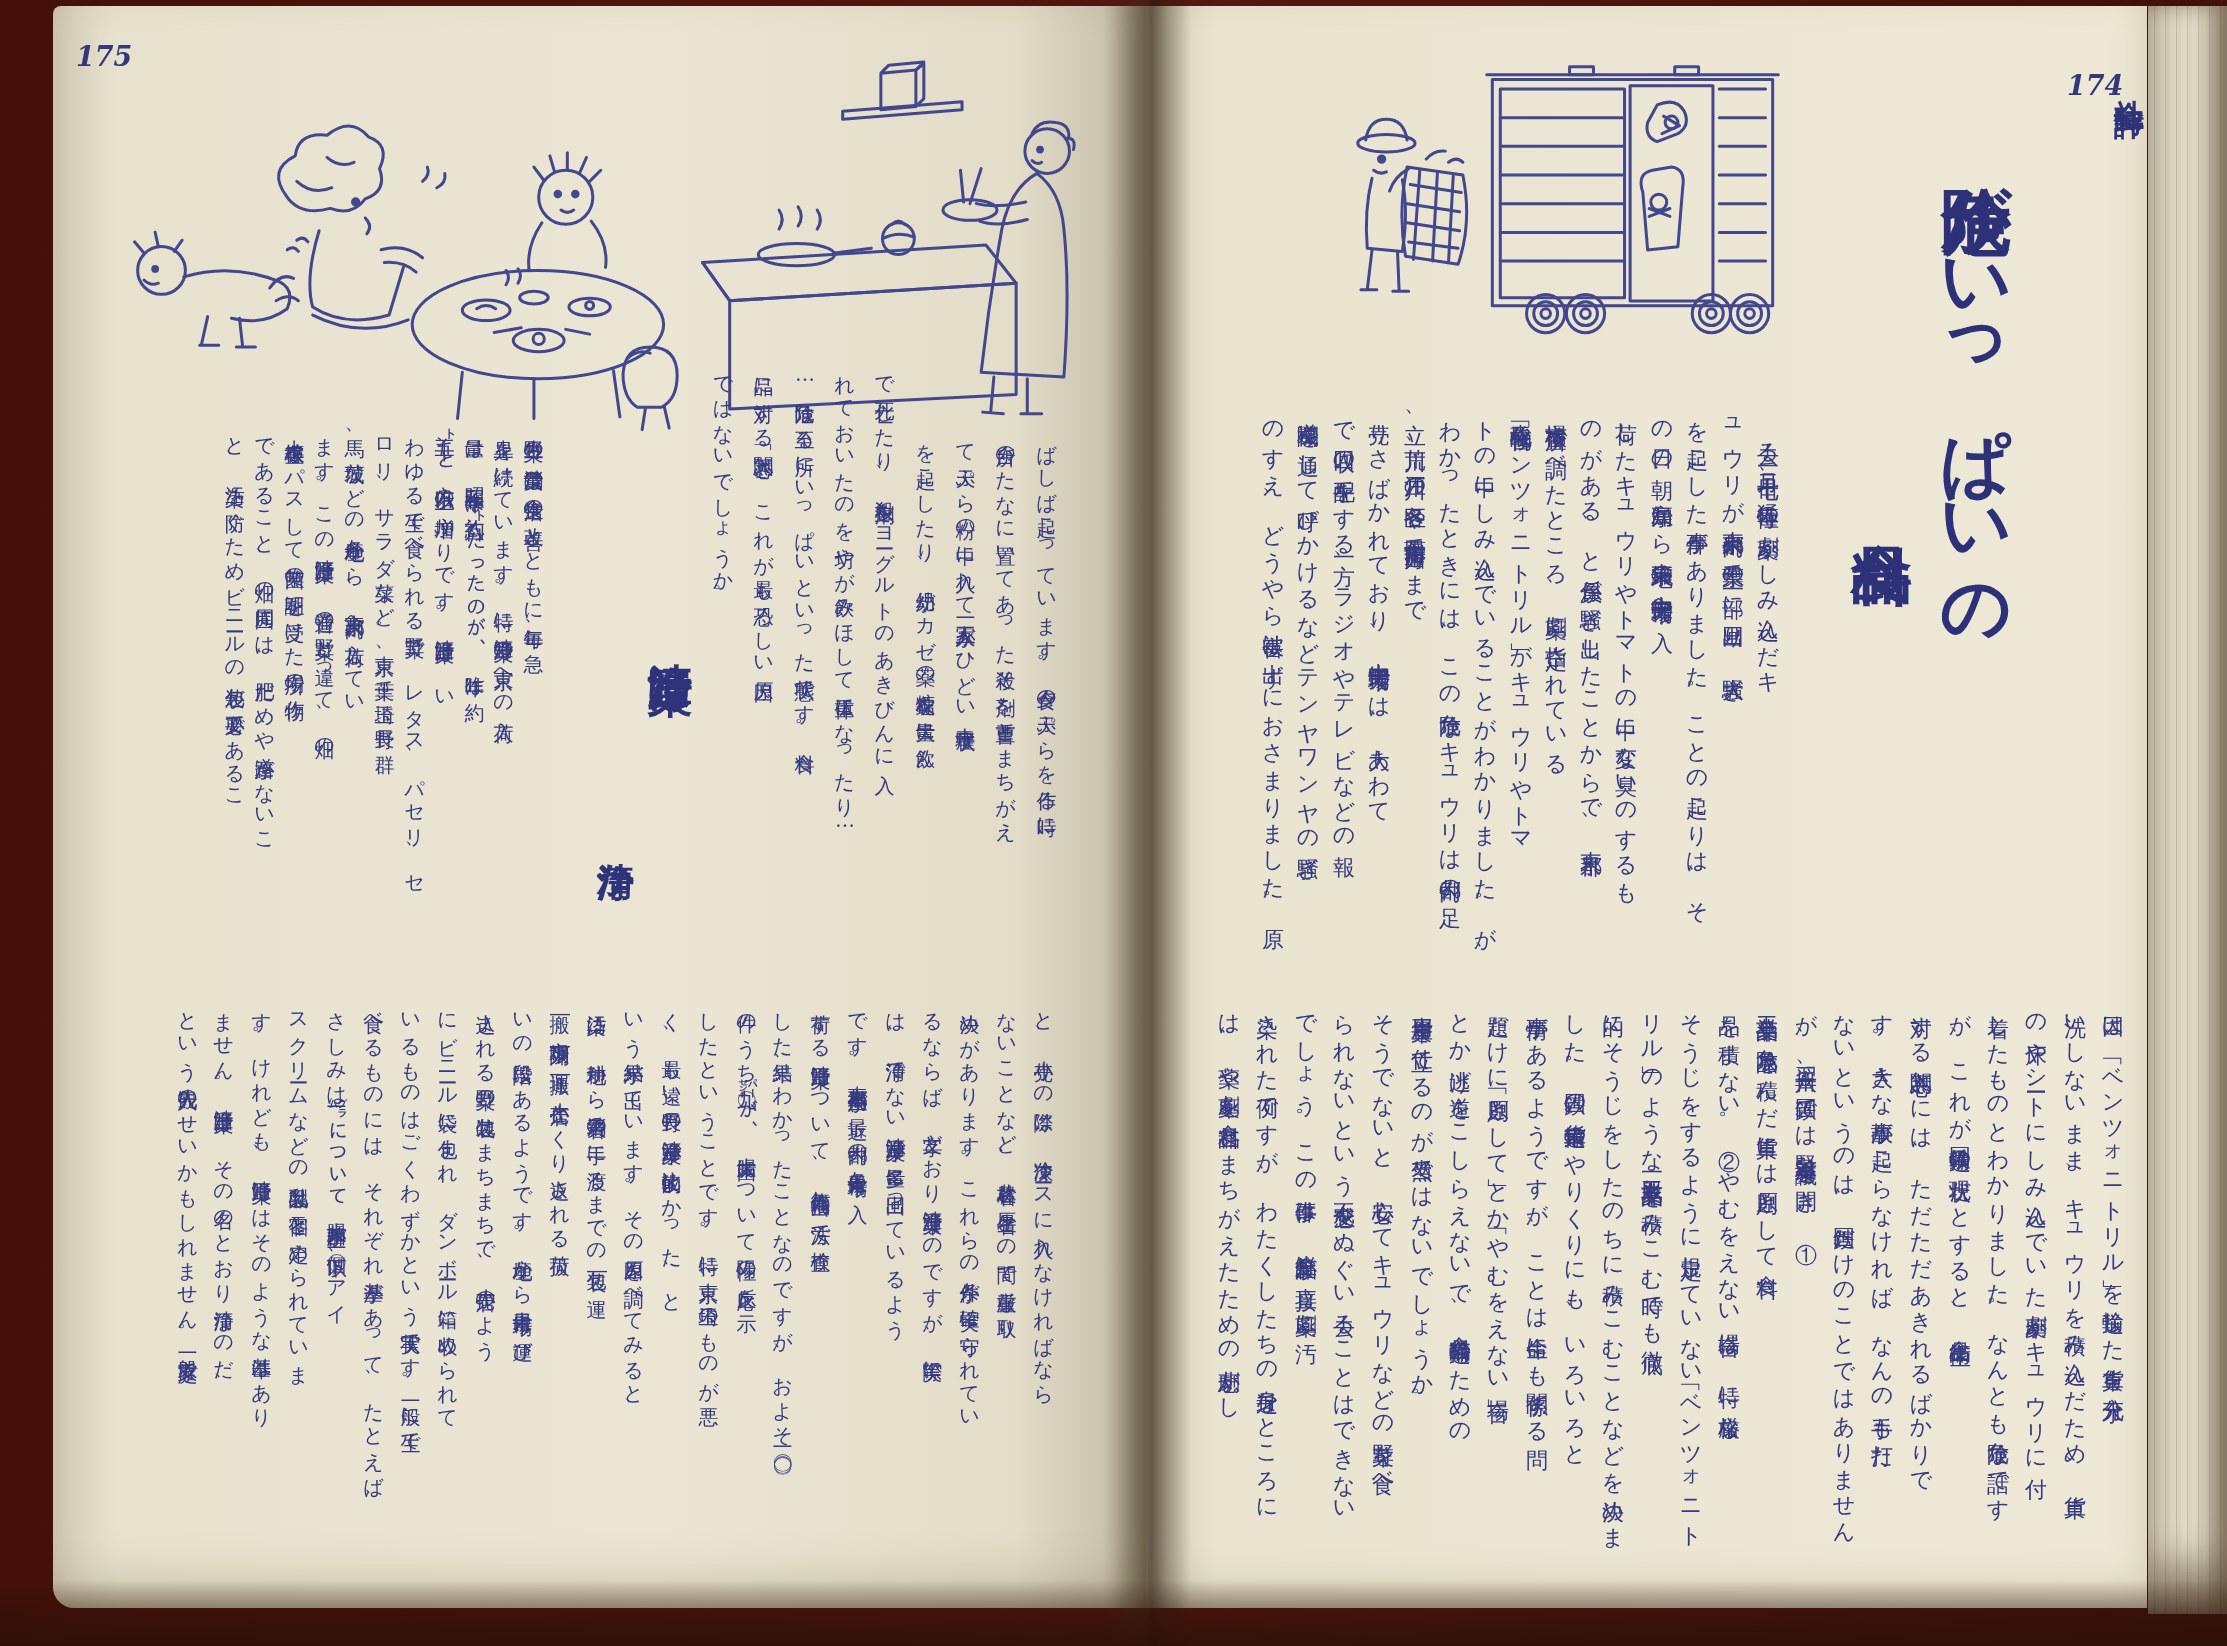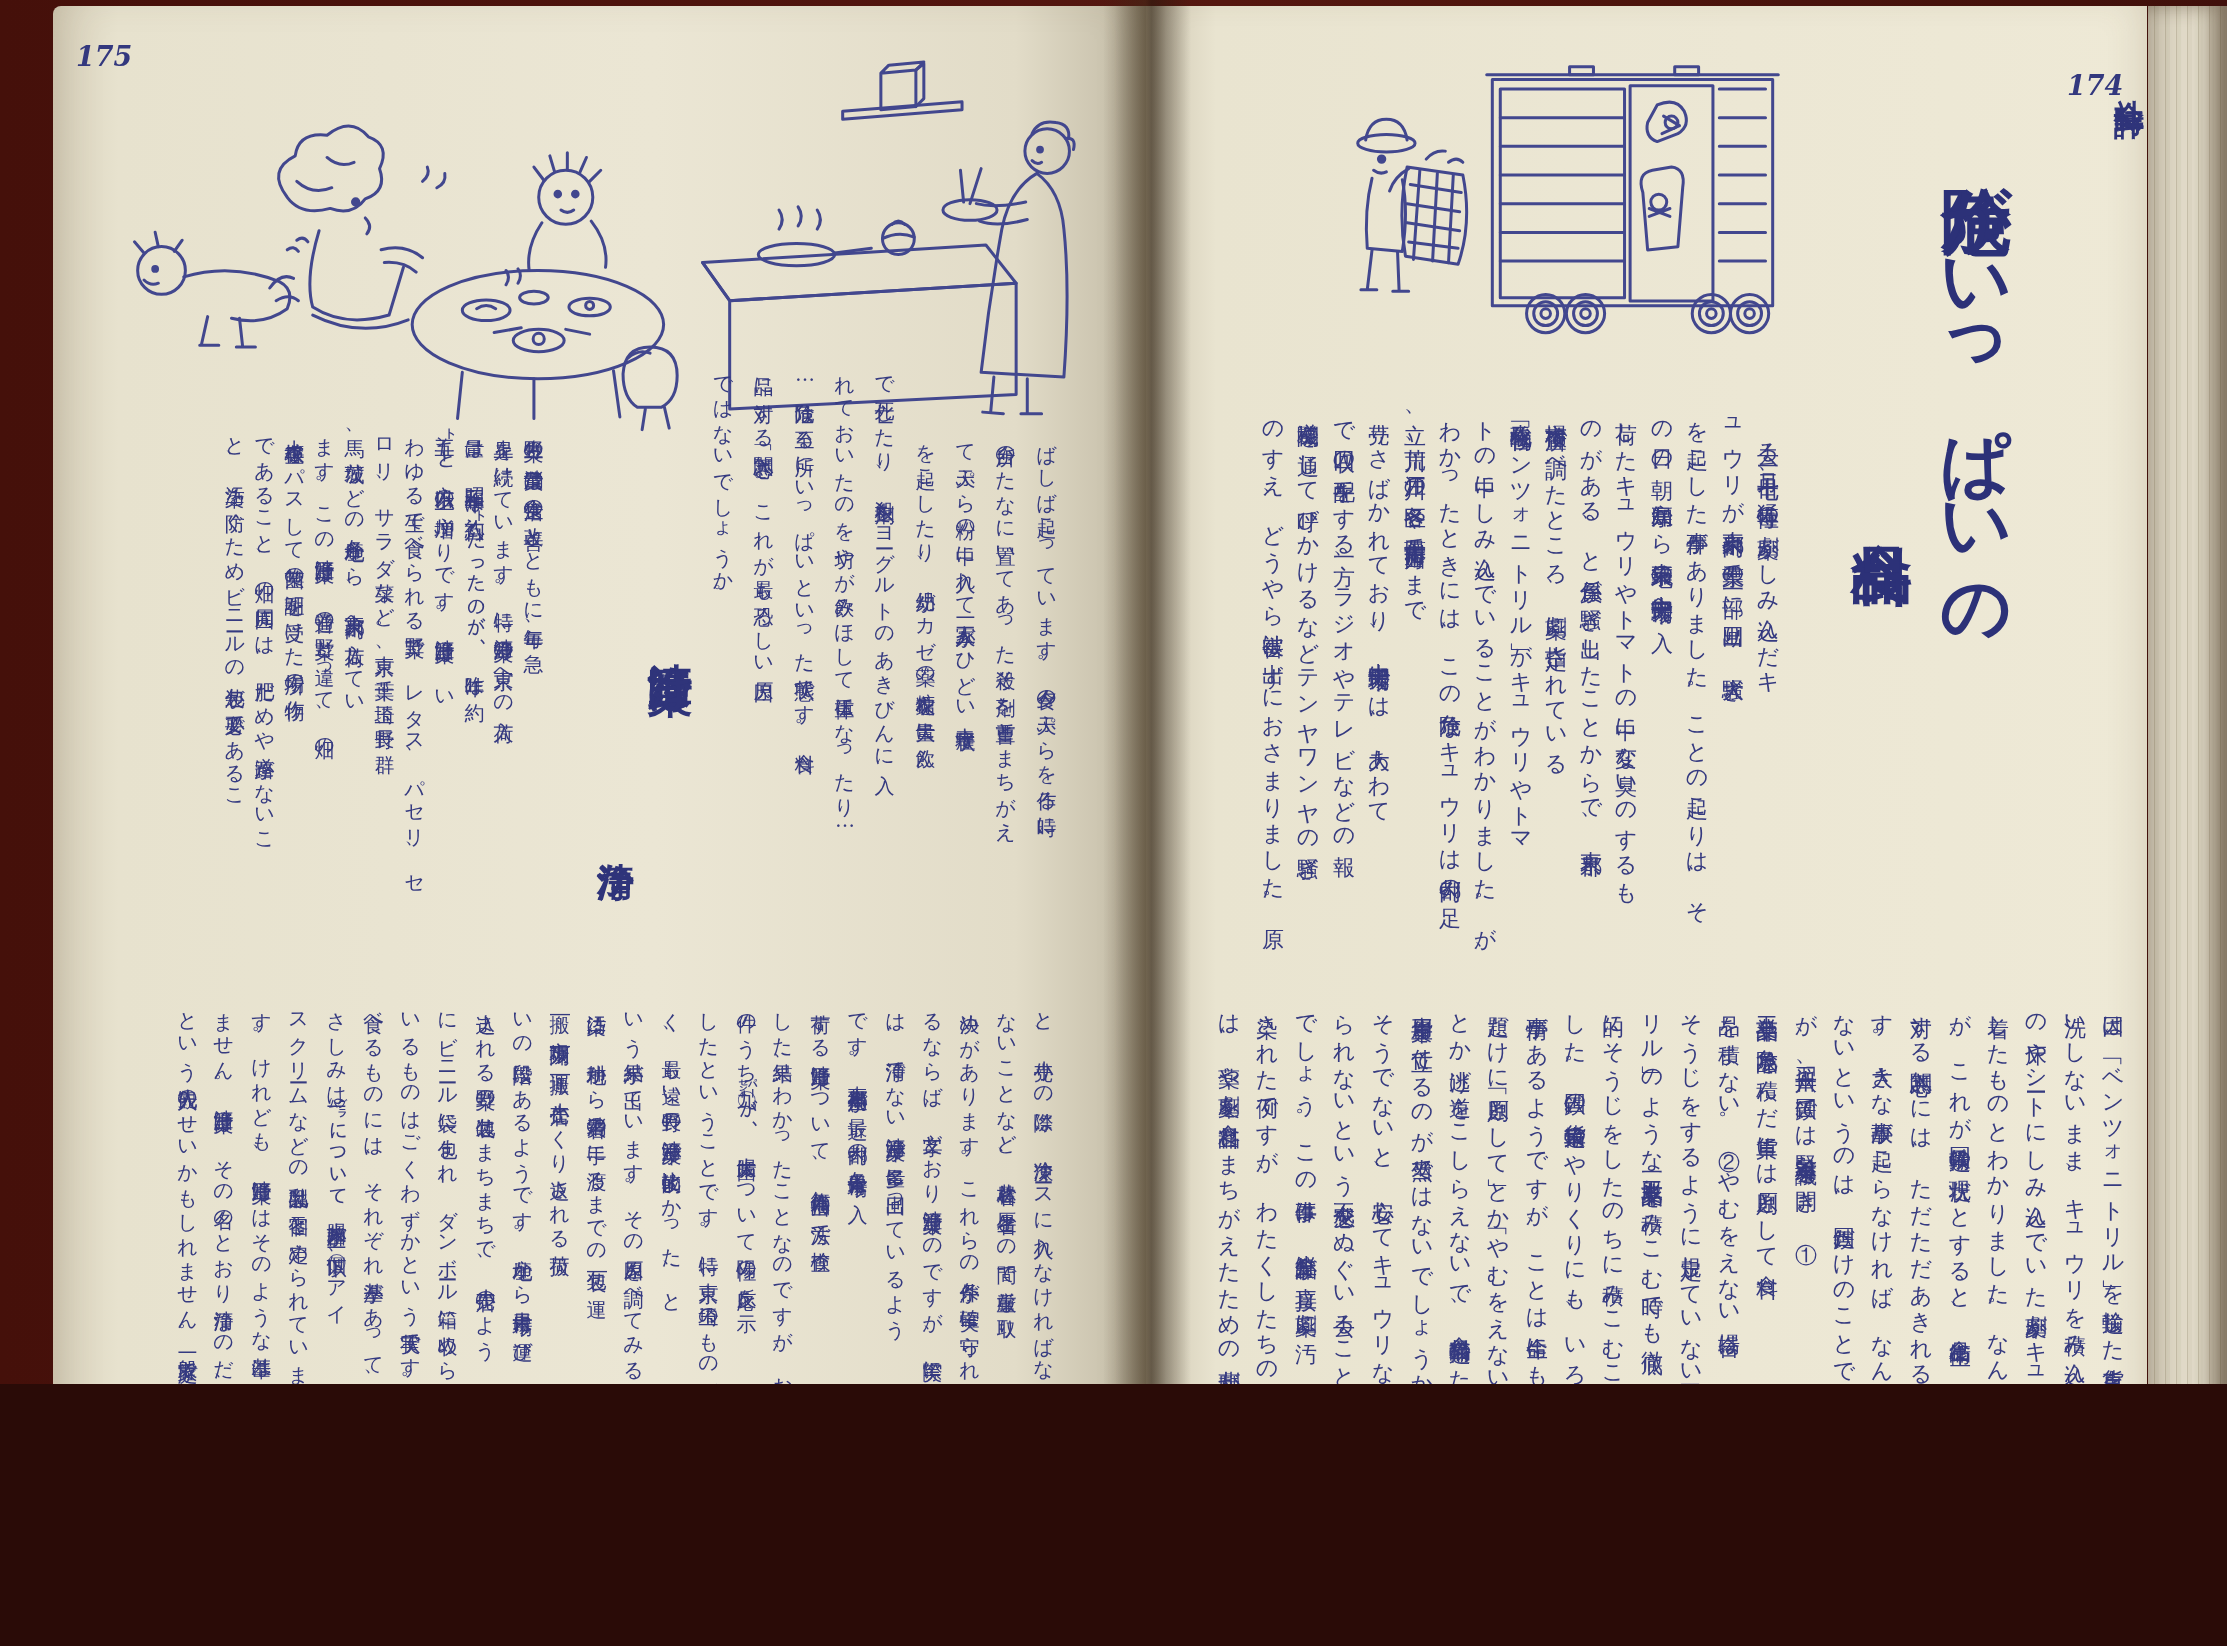--- a/index.html
+++ b/index.html
@@ -1,16 +1,16 @@
 <!DOCTYPE html>
 <html style="font-size:12.7px"><head>
 <meta charset="utf-8">
 <style>
   html,body{margin:0;padding:0;background:#2a0b07;}
-  #stage{position:relative;width:2227px;height:1384px;overflow:hidden;
+  #stage{position:relative;width:2227px;height:1646px;overflow:hidden;
          background:linear-gradient(90deg,#45100a 0%,#551710 55%,#40100b 100%);
          font-family:"DejaVu Serif","Liberation Serif",serif;}
   .page{position:absolute;top:6.4px;height:1602px;}
   #page-left{left:53px;width:1094px;
     background:linear-gradient(90deg,#d9d2bd 0%,#e7e2ce 6%,#ebe6d4 55%,#e2dcc8 88%,#c9c2ad 97%,#9a917d 100%);
     border-radius:8px 0 0 21px;
     box-shadow:inset 0 -24px 48px rgba(90,70,40,.25);}
   #page-right{left:1146px;width:1001px;
     background:linear-gradient(90deg,#a99f89 0%,#d6cfba 2%,#e9e4d0 7%,#ece7d4 60%,#eee9d6 100%);
     box-shadow:inset 0 -19px 40px rgba(90,70,40,.2);}

